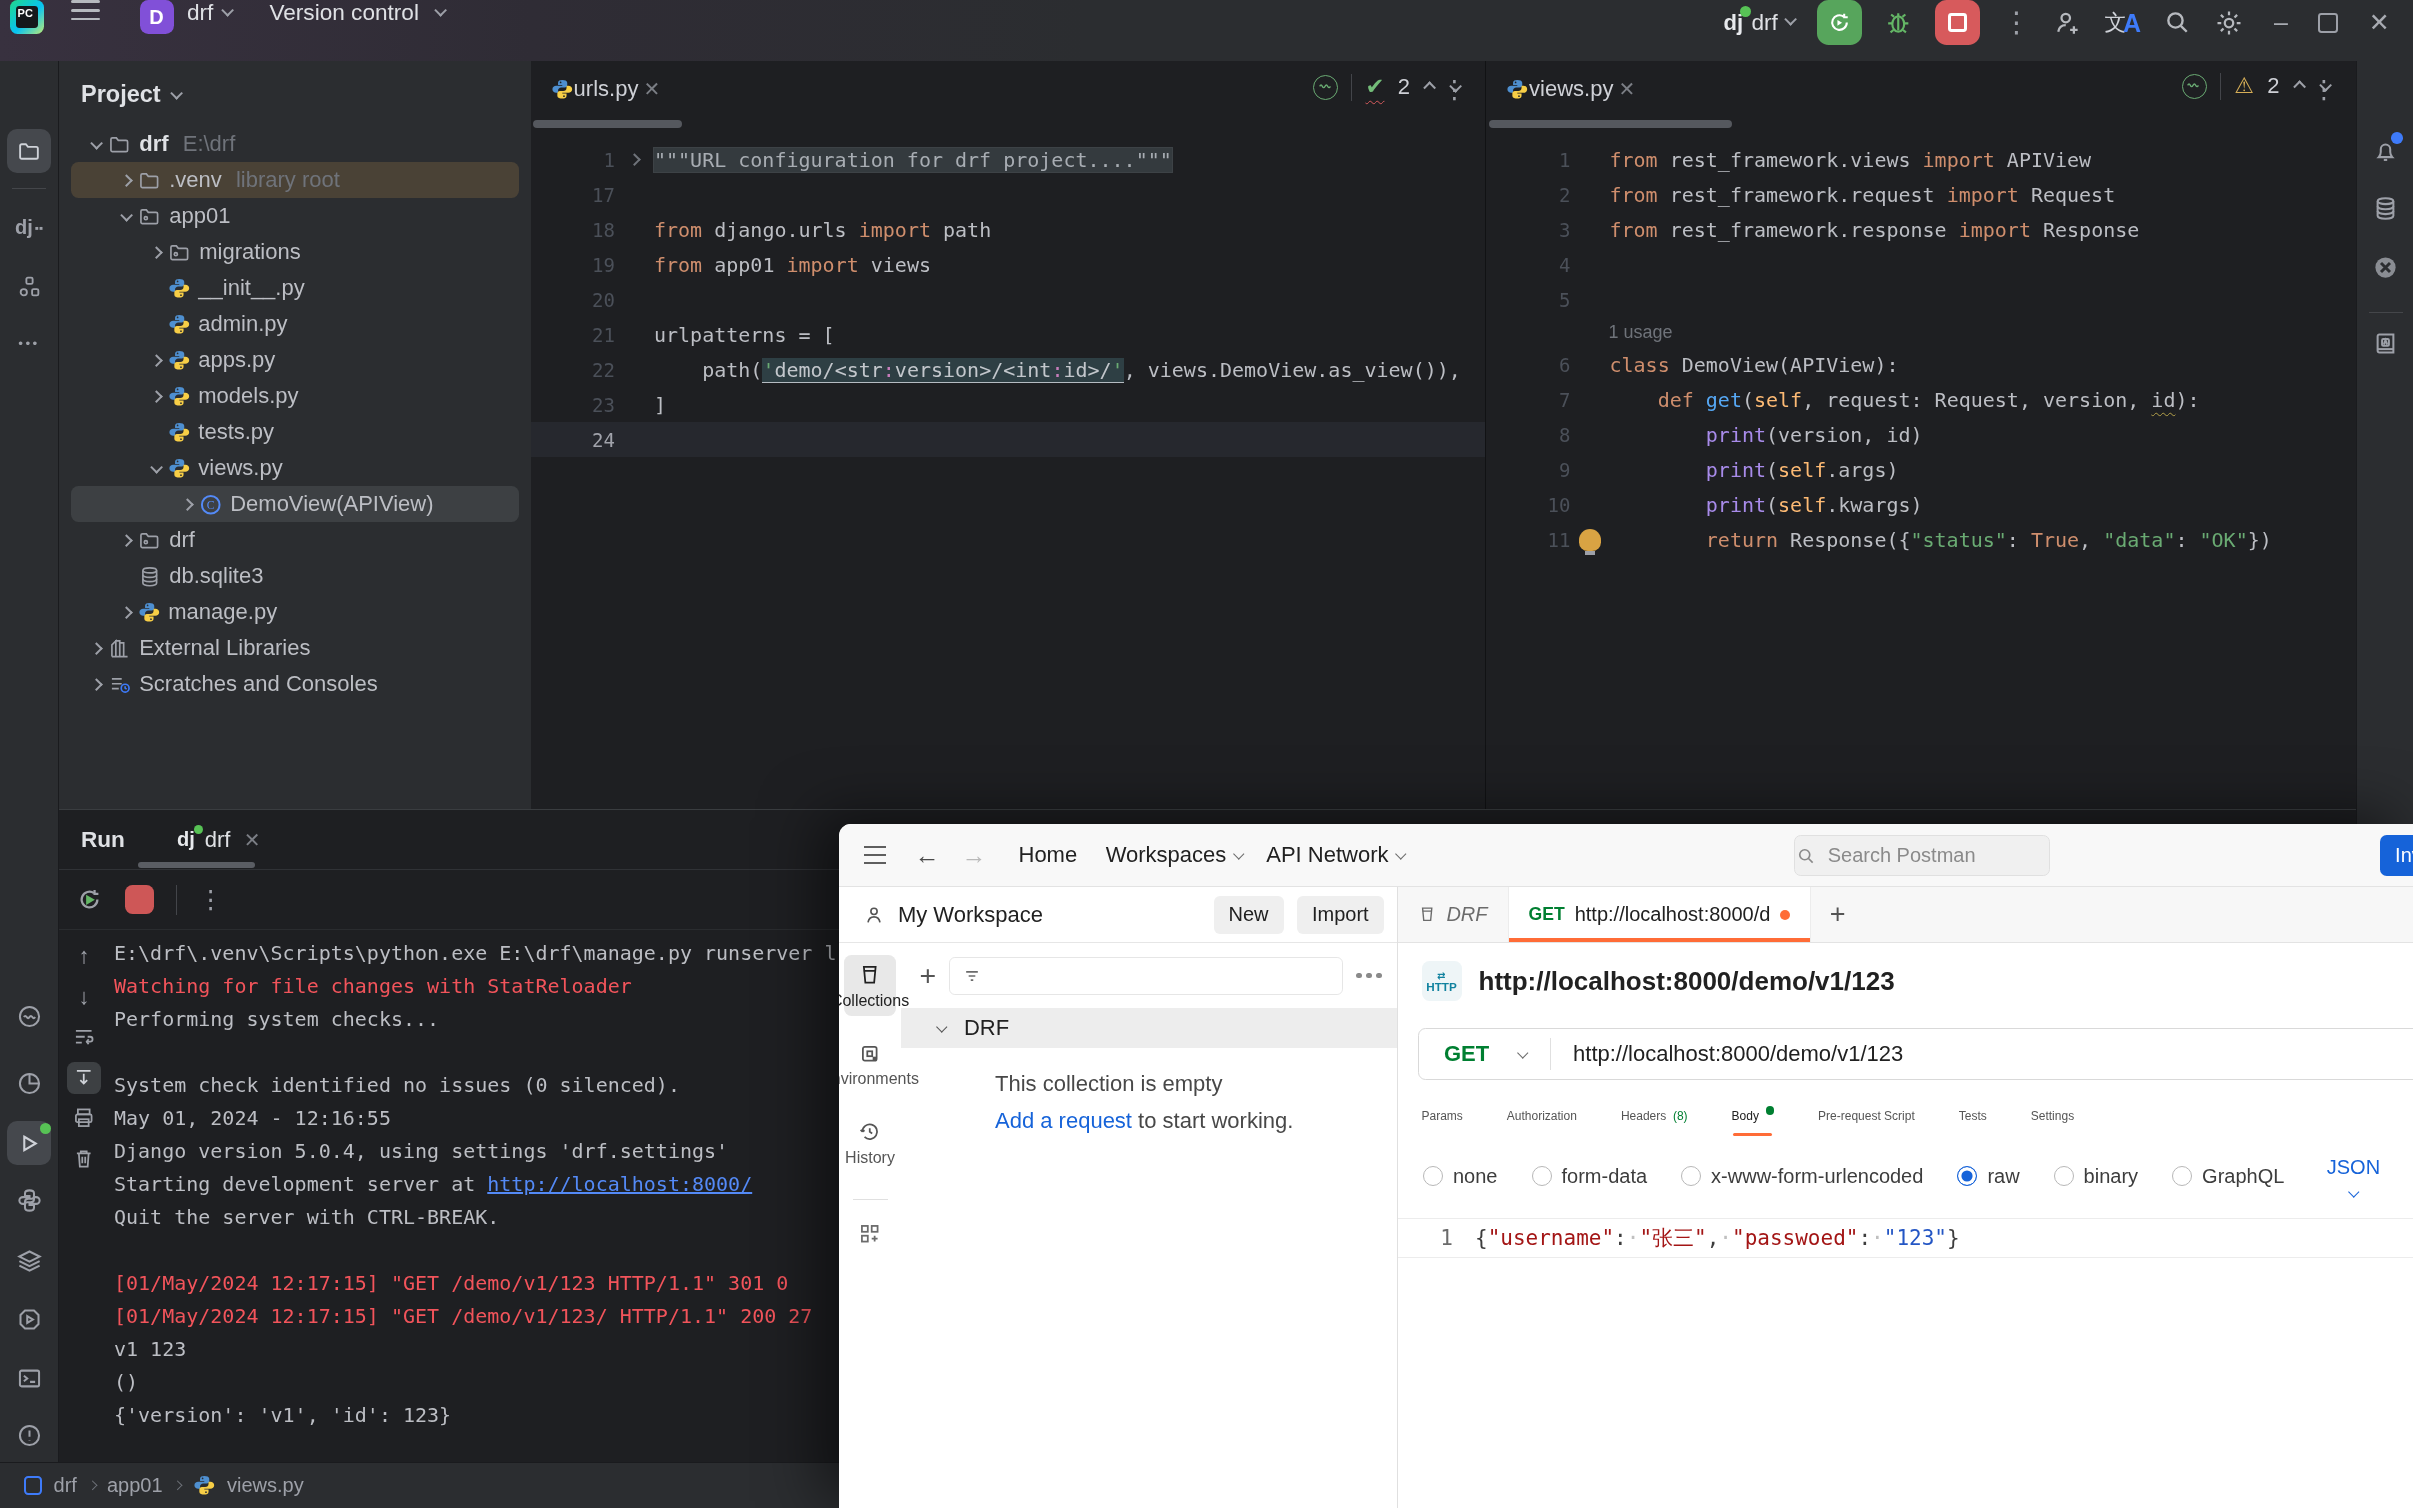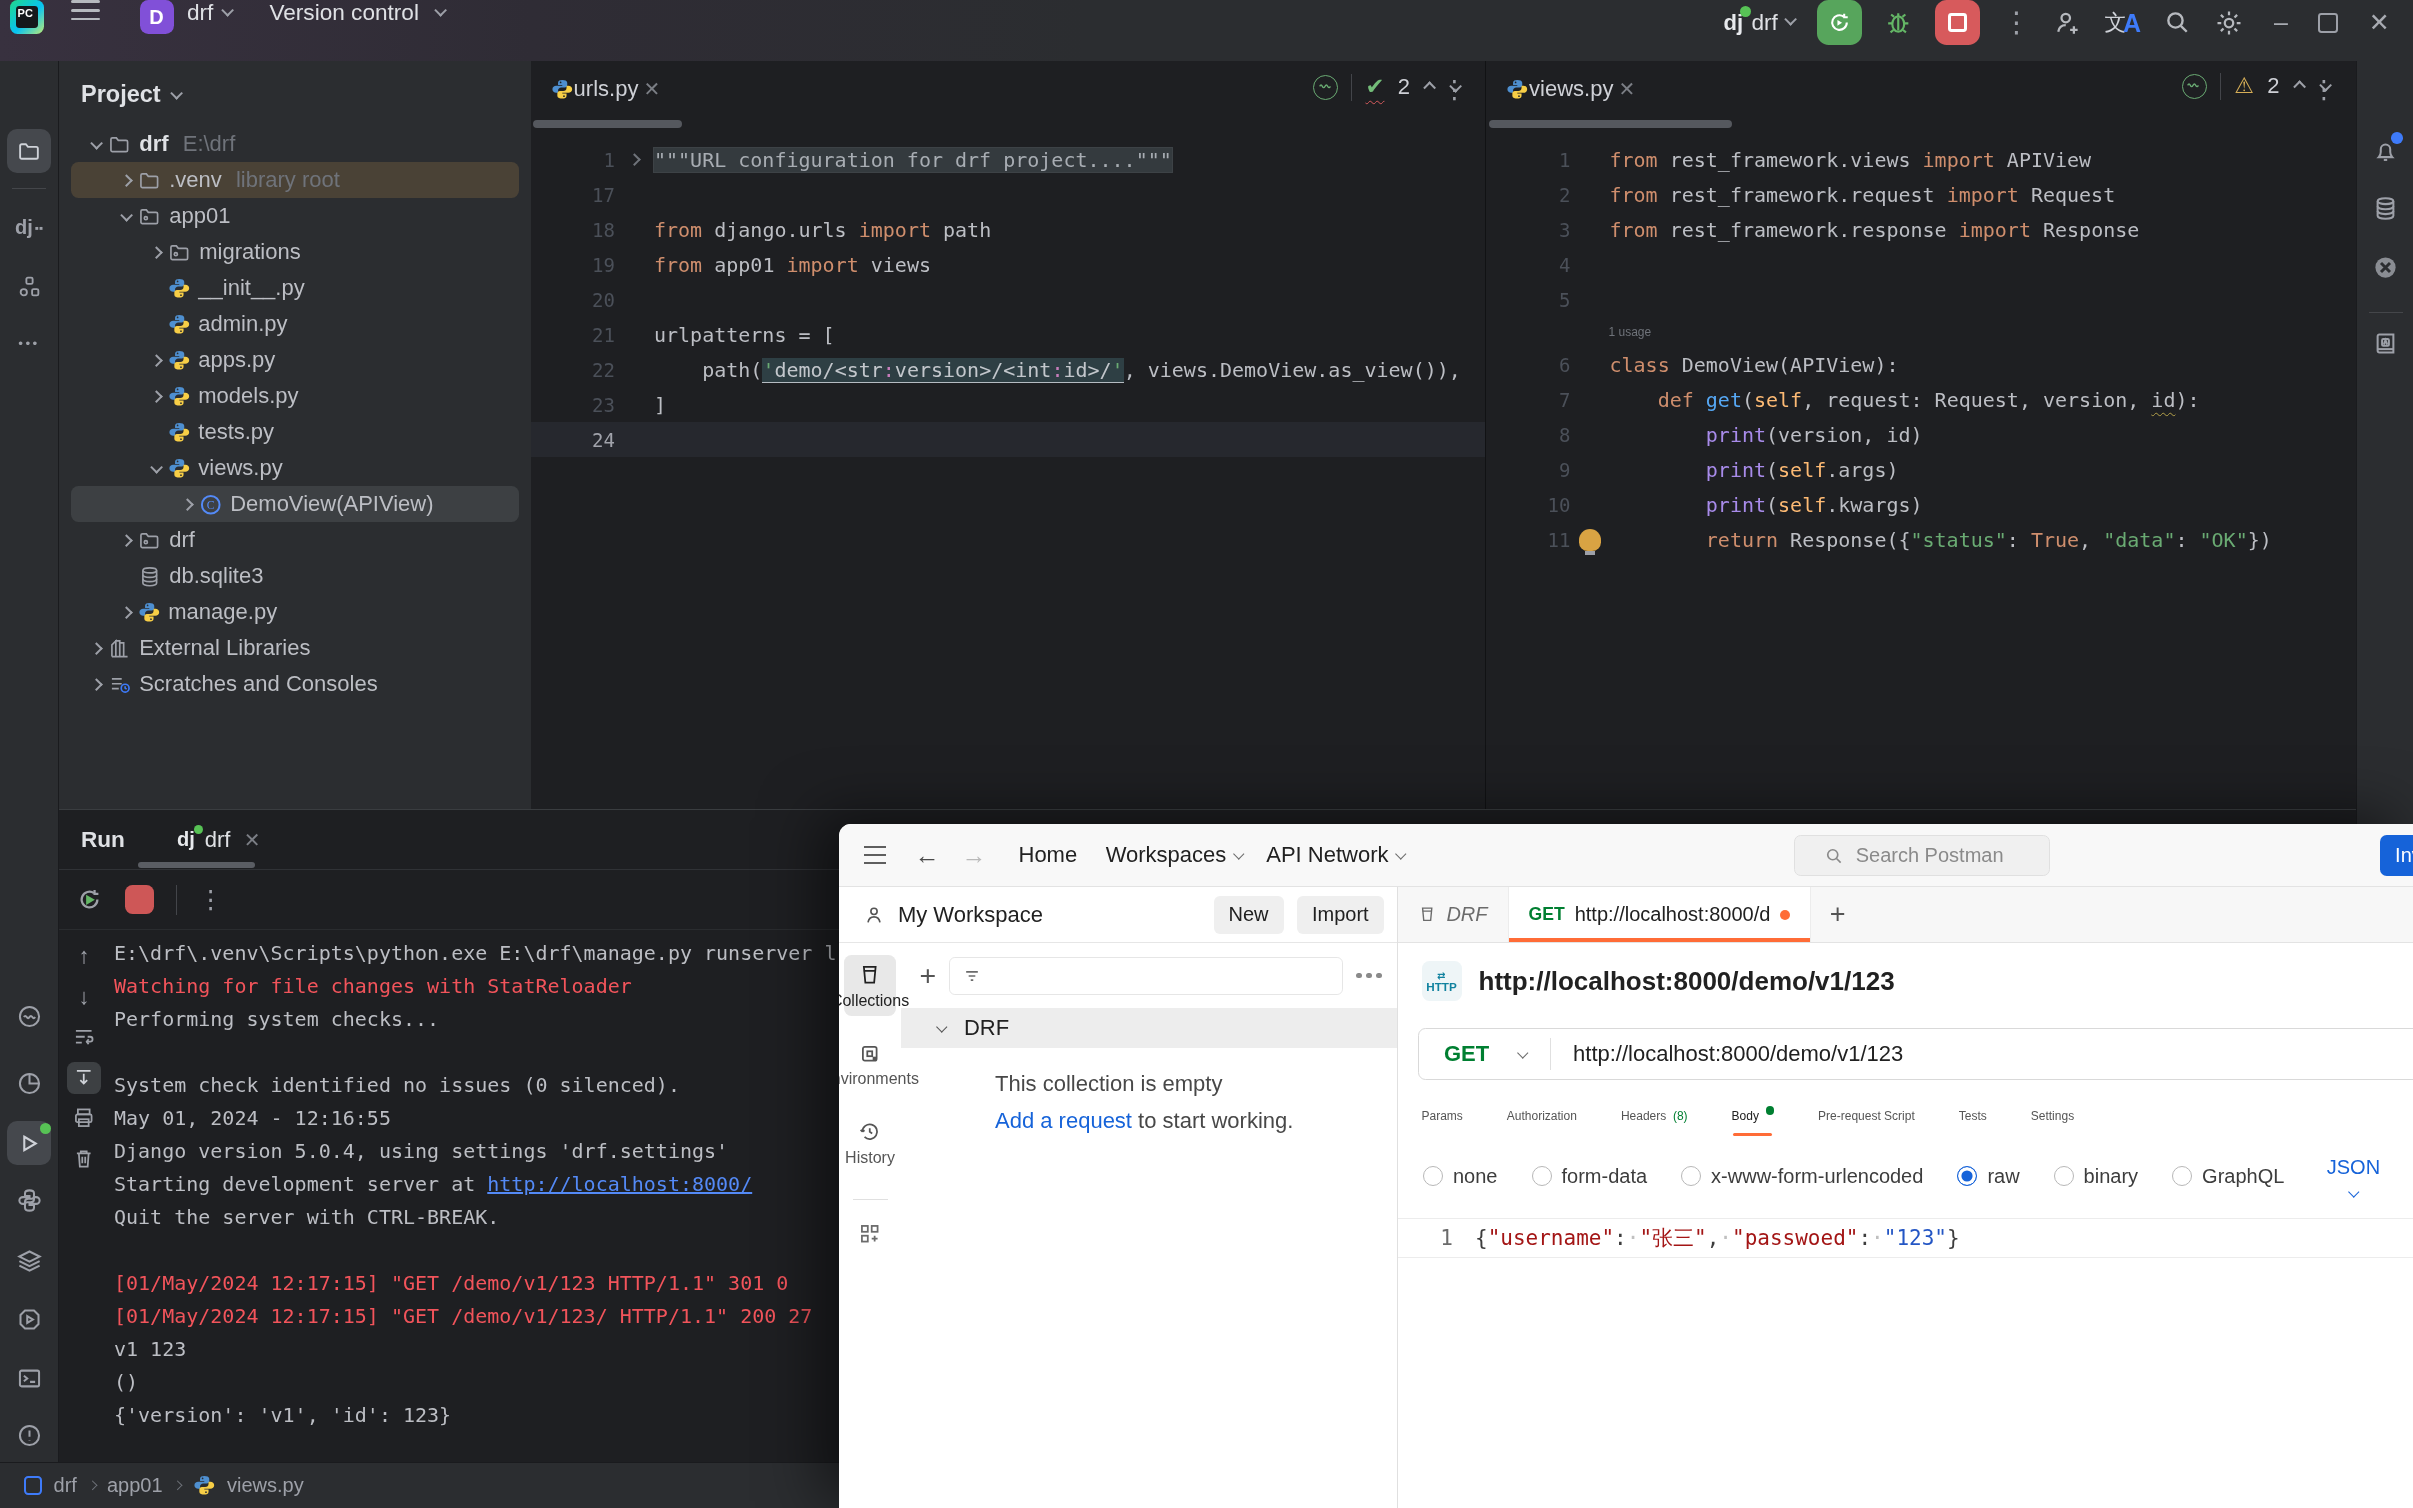--- a/index.html
+++ b/index.html
@@ -81,21 +81,21 @@
   .pane.views .tabind { left:2.5px; width:243px; }
   .code { position:absolute; left:0; right:0; top:71px; bottom:0; padding-top:10px;
           font-family:"DejaVu Sans Mono","Liberation Mono",monospace; font-size:20px; }
   .cl { height:35px; display:flex; align-items:center; position:relative; }
   .cl.inlay { height:30px; }
   .cl .no { width:84px; text-align:right; color:#4b5059; flex:none; font-size:19px; }
   .cl .gut { width:39px; flex:none; display:flex; align-items:center; justify-content:center; color:#6f737a; }
   .cl pre { font-family:inherit; white-space:pre; }
   .cl.current { background:#26282e; }
   .cl.current .no { color:#a1a3ab; }
-  .inlay-text { margin-left:122px; color:#6f737a; font-size:12px; font-family:"Liberation Sans",sans-serif; }
+  .inlay-text { margin-left:122px; color:#6f737a; font-size:18px; font-family:"Liberation Sans",sans-serif; }
   .s-k { color:#cf8e6d; } .s-d { color:#bcbec4; } .s-s { color:#6aab73; }
   .s-f { color:#56a8f5; } .s-b { color:#a88bea; } .s-slf { color:#fdba74; }
   .s-warn { color:#bcbec4; text-decoration:underline wavy #b3a04a 1.3px; text-underline-offset:5px; }
   .s-fold { background:#343a3e; color:#a8adb3; outline:0.8px solid #3d4246; }
   .s-hd, .s-hp, .s-hs { background:#2e3f44; border-bottom:1.7px solid #b6bcc2; padding-bottom:0.8px;}
   .s-hd { color:#c3c7cc; } .s-hp { color:#c77dbb; } .s-hs { color:#6aab73; }
   .insp { position:absolute; top:11.7px; right:23.5px; display:flex; align-items:center; gap:13.4px; color:#ced0d6; font-size:22px;
           font-family:"Liberation Sans",sans-serif; }
   .insp .circ { width:25px; height:25px; border-radius:50%; border:1.7px solid #6aab73; display:flex; align-items:center; justify-content:center; }
   .insp .circ svg { display:block; }
@@ -137,21 +137,21 @@
              color:#212121; overflow:hidden; font-size:22px; }
   .pm-top { height:63px; background:#f8f8f8; border-bottom:0.8px solid #e3e3e3; border-radius:11.7px 0 0 0;
             display:flex; align-items:center; color:#3d3d3d; position:relative; }
   .pm-burger { margin-left:25px; width:22px; display:flex; flex-direction:column; gap:5.9px; }
   .pm-burger span { height:2.1px; background:#5f5f5f; }
   .pm-arrow { font-size:25px; color:#4a4a4a; }
   .pm-arrow.dis { color:#b9b9b9; }
   .pm-nav { display:flex; align-items:center; gap:8.4px; font-size:22px; color:#212121; }
   .pm-nav .chv { width:7.5px; height:7.5px; border-width:1.7px; color:#6b6b6b; }
   .pm-search { position:absolute; left:955px; top:11px; width:256px; height:41px; background:#f0f0f0; border:0.8px solid #e0e0e0;
-               border-radius:6.7px; display:flex; align-items:center; gap:11.7px; padding-left:29px; color:#8a8a8a; font-size:20px; }
+               border-radius:6.7px; display:flex; align-items:center; gap:11.7px; padding-left:1px; color:#8a8a8a; font-size:20px; }
   .pm-invite { position:absolute; right:0; top:11px; width:34px; height:41px; background:#1663d9; border-radius:6.7px 0 0 6.7px;
                display:flex; align-items:center; padding-left:8.4px; color:#fff; font-size:20px; gap:6.7px; overflow:hidden;}
   .pm-body { position:absolute; top:63px; left:0; right:0; bottom:0; display:flex; }
   .pm-sidebar { width:559px; flex:none; border-right:0.8px solid #e0e0e0; position:relative; }
   .pm-ws-hdr { height:56px; border-bottom:0.8px solid #e6e6e6; display:flex; align-items:center; padding:0 13.4px 0 23.5px; gap:13.4px; }
   .pm-ws-name { font-size:22px; color:#212121; }
   .pm-btn { margin-left:auto; background:#efefef; border-radius:5.9px; padding:7.5px 15px; font-size:20px; color:#212121; }
   .pm-btn + .pm-btn { margin-left:0; }
   .pm-rail { position:absolute; left:0; top:56px; bottom:0; width:62px; display:flex; flex-direction:column; align-items:center; padding-top:11.7px; }
   .pm-rail .item { width:52px; padding:8.4px 0 6.7px; border-radius:7.5px; display:flex; flex-direction:column; align-items:center; gap:5px;

